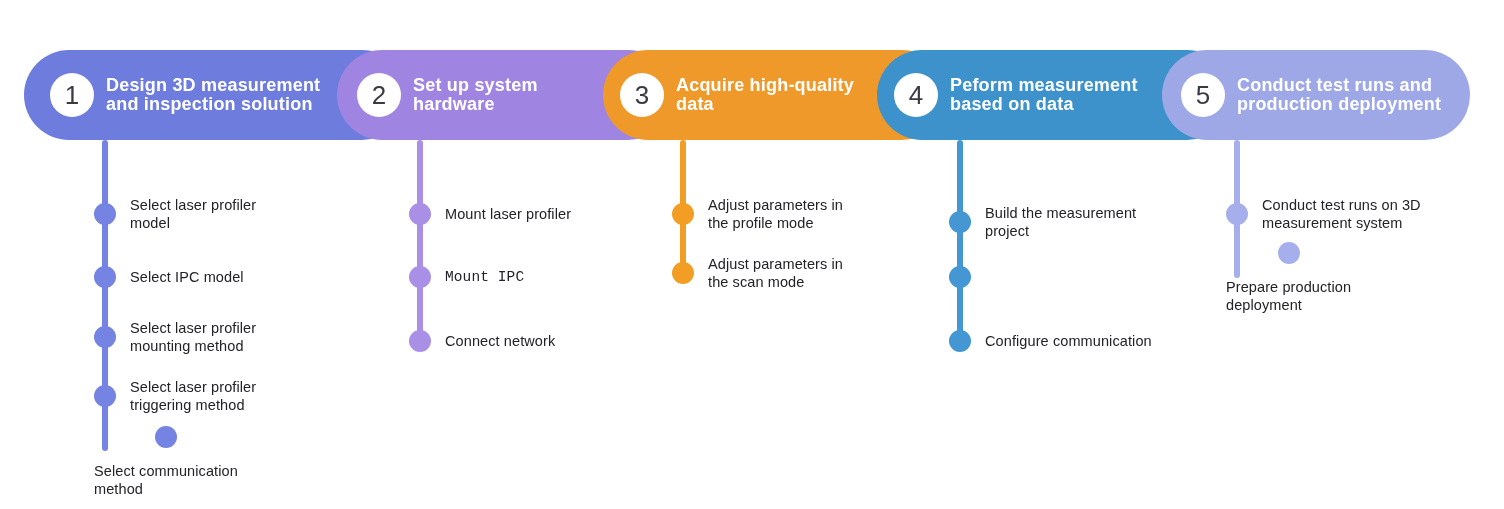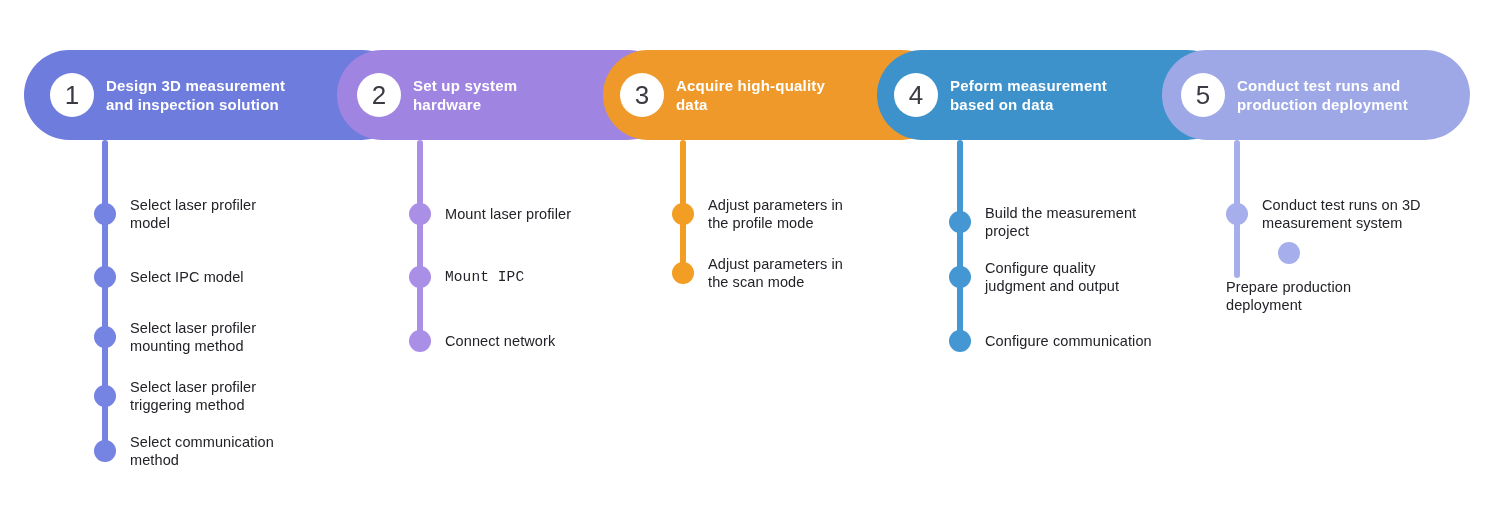--- a/index.html
+++ b/index.html
@@ -38,21 +38,21 @@
     background: #ffffff;
     display: flex;
     align-items: center;
     justify-content: center;
     font-size: 26px;
     color: var(--number-text, #3a3a42);
     flex: 0 0 auto;
   }
   .pill-title {
     color: var(--title-text, #ffffff);
-    font-size: 15px;
+    font-size: 18px;
     font-weight: bold;
     line-height: 19px;
     white-space: pre;
     letter-spacing: 0.2px;
   }
   
   .col {
     position: absolute;
     top: 140px;
     width: 260px;
@@ -146,21 +146,21 @@
     <div class="item" style="top:197px;">
       <span class="dot"></span>
       <span class="item-text">Select laser profiler
 mounting method</span>
     </div>
     <div class="item" style="top:256px;">
       <span class="dot"></span>
       <span class="item-text">Select laser profiler
 triggering method</span>
     </div>
-    <div class="item" style="top:311px;">
+    <div class="item" style="top:322px;flex-direction:column;">
       <span class="dot"></span>
       <span class="item-text">Select communication
 method</span>
     </div>
   </div>
 
   <div class="col c2" style="left:409px;">
     <div class="vline" style="height:201px;"></div>
     <div class="item" style="top:74px;">
       <span class="dot"></span>
@@ -192,22 +192,20 @@
 
   <div class="col c4" style="left:949px;">
     <div class="vline" style="height:201px;"></div>
     <div class="item" style="top:82px;">
       <span class="dot"></span>
       <span class="item-text">Build the measurement
 project</span>
     </div>
     <div class="item" style="top:137px;">
       <span class="dot"></span>
-      <span class="item-text">Configure quality
-judgment and output</span>
     </div>
     <div class="item" style="top:201px;text-align:right;">
       <span class="dot"></span>
       <span class="item-text">Configure communication</span>
     </div>
   </div>
 
   <div class="col c5" style="left:1226px;">
     <div class="vline" style="height:138px;"></div>
     <div class="item" style="top:74px;align-items:center;">

